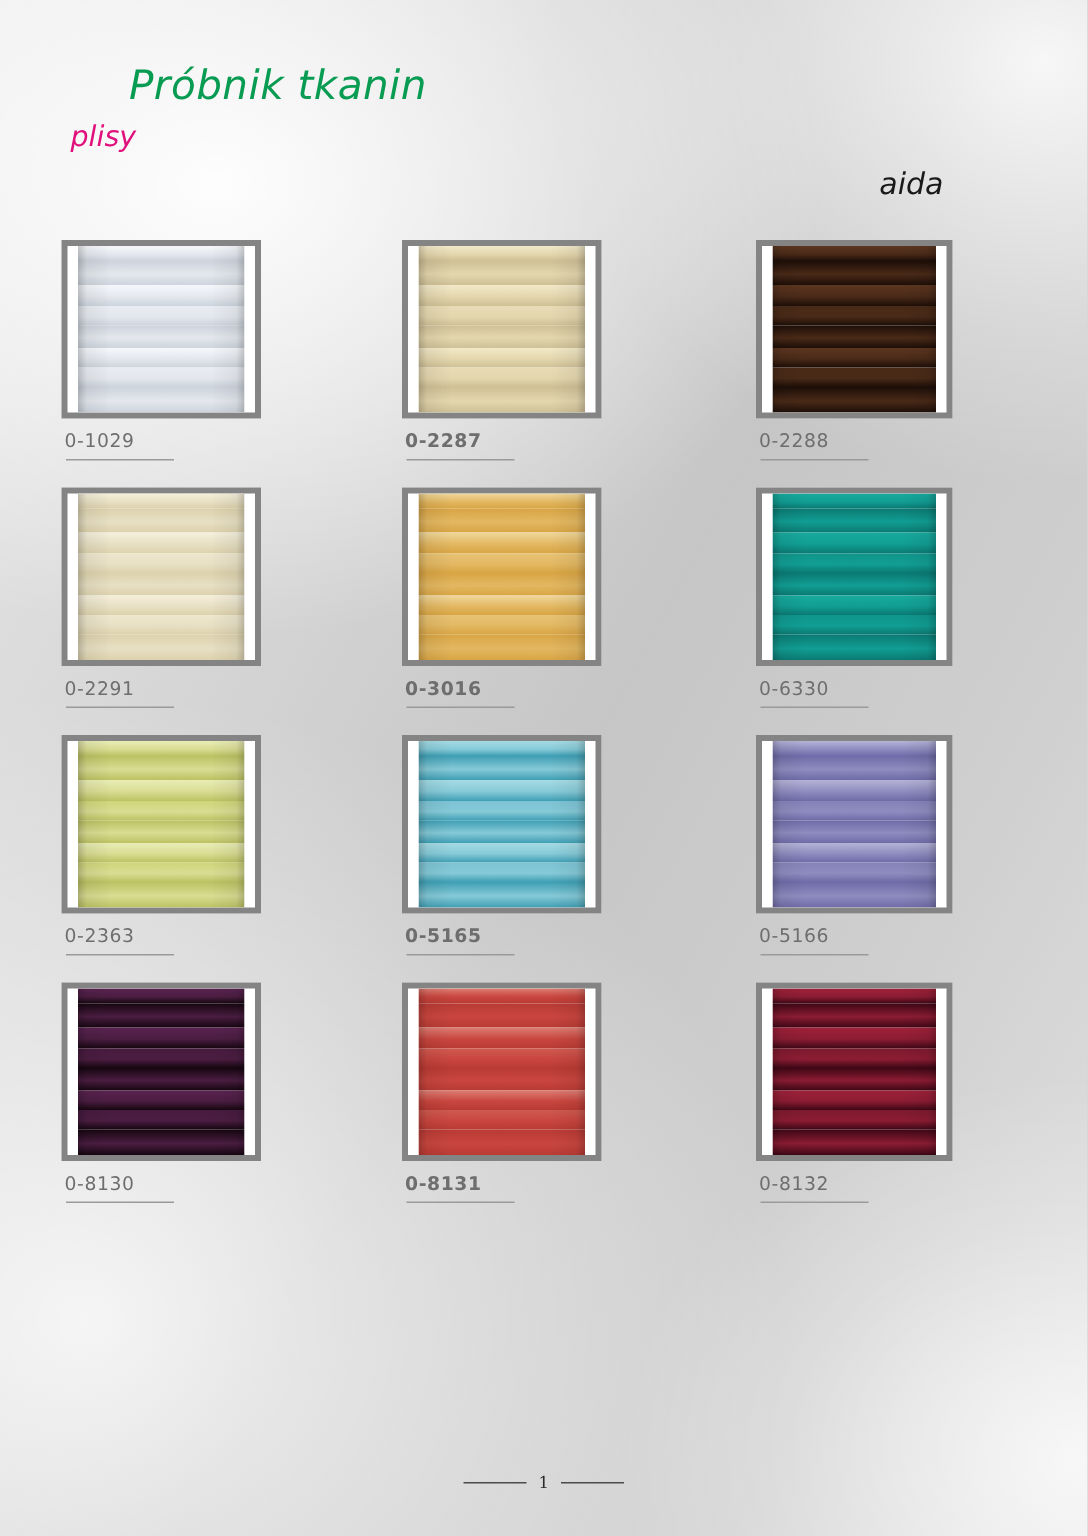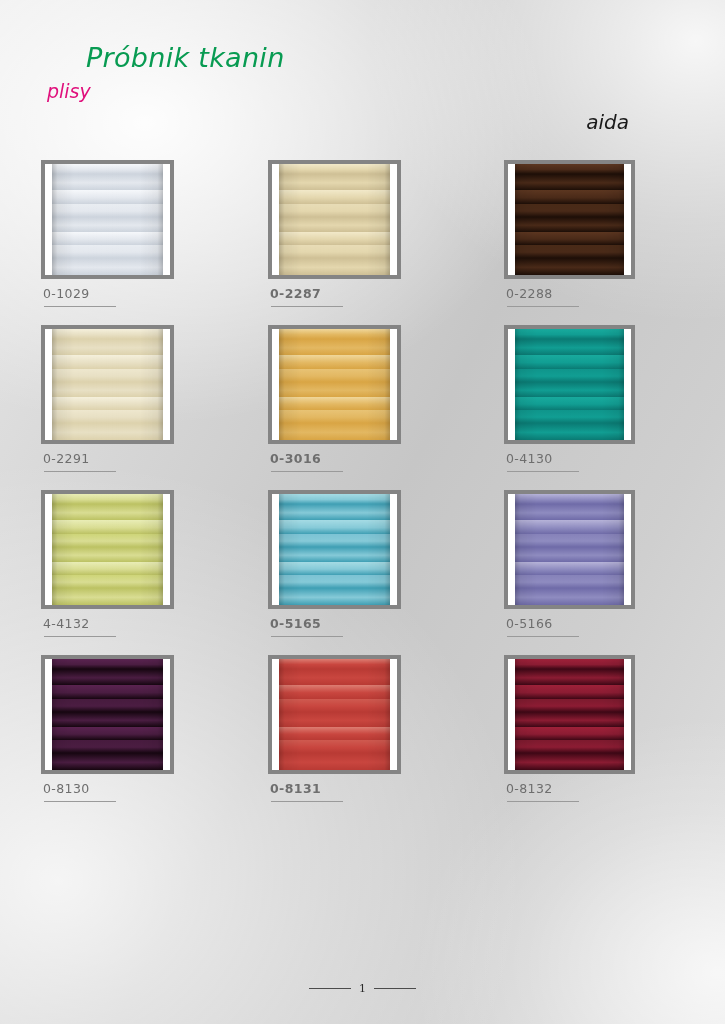--- a/index.html
+++ b/index.html
@@ -283,41 +283,41 @@
                 <div class="pleat" style="top: 9%; height: 14%; background: linear-gradient(rgb(10, 122, 115) 0%, rgb(17, 158, 147) 55%, rgb(10, 122, 115) 100%);"></div>
                 <div class="pleat" style="top: 23%; height: 13%; background: linear-gradient(rgb(24, 170, 157) 0%, rgb(17, 158, 147) 55%, rgb(10, 122, 115) 100%);"></div>
                 <div class="pleat" style="top: 36%; height: 12%; background: linear-gradient(rgb(15, 149, 139) 0%, rgb(17, 158, 147) 55%, rgb(10, 122, 115) 100%);"></div>
                 <div class="pleat" style="top: 48%; height: 13%; background: linear-gradient(rgb(10, 122, 115) 0%, rgb(17, 158, 147) 55%, rgb(10, 122, 115) 100%);"></div>
                 <div class="pleat" style="top: 61%; height: 12%; background: linear-gradient(rgb(24, 170, 157) 0%, rgb(17, 158, 147) 55%, rgb(10, 122, 115) 100%);"></div>
                 <div class="pleat" style="top: 73%; height: 12%; background: linear-gradient(rgb(15, 149, 139) 0%, rgb(17, 158, 147) 55%, rgb(10, 122, 115) 100%);"></div>
                 <div class="pleat" style="top: 85%; height: 15%; background: linear-gradient(rgb(10, 122, 115) 0%, rgb(17, 158, 147) 55%, rgb(10, 122, 115) 100%);"></div>
               </div>
             </div>
           </div>
-          <div class="label">0-4130</div>
+          <div class="label">0-6330</div>
           <div class="rule"></div>
         </div>
       </div>
       <div class="row">
         <div class="cell c0">
           <div class="swatch">
             <div class="fabric">
               <div class="pleats">
                 <div class="pleat" style="top: 0%; height: 9%; background: linear-gradient(rgb(233, 237, 182) 0%, rgb(217, 221, 147) 55%, rgb(188, 194, 99) 100%);"></div>
                 <div class="pleat" style="top: 9%; height: 14%; background: linear-gradient(rgb(188, 194, 99) 0%, rgb(217, 221, 147) 55%, rgb(188, 194, 99) 100%);"></div>
                 <div class="pleat" style="top: 23%; height: 13%; background: linear-gradient(rgb(233, 237, 182) 0%, rgb(217, 221, 147) 55%, rgb(188, 194, 99) 100%);"></div>
                 <div class="pleat" style="top: 36%; height: 12%; background: linear-gradient(rgb(206, 213, 120) 0%, rgb(217, 221, 147) 55%, rgb(188, 194, 99) 100%);"></div>
                 <div class="pleat" style="top: 48%; height: 13%; background: linear-gradient(rgb(188, 194, 99) 0%, rgb(217, 221, 147) 55%, rgb(188, 194, 99) 100%);"></div>
                 <div class="pleat" style="top: 61%; height: 12%; background: linear-gradient(rgb(233, 237, 182) 0%, rgb(217, 221, 147) 55%, rgb(188, 194, 99) 100%);"></div>
                 <div class="pleat" style="top: 73%; height: 12%; background: linear-gradient(rgb(206, 213, 120) 0%, rgb(217, 221, 147) 55%, rgb(188, 194, 99) 100%);"></div>
                 <div class="pleat" style="top: 85%; height: 15%; background: linear-gradient(rgb(188, 194, 99) 0%, rgb(217, 221, 147) 55%, rgb(188, 194, 99) 100%);"></div>
               </div>
             </div>
           </div>
-          <div class="label">4-4132</div>
+          <div class="label">0-2363</div>
           <div class="rule"></div>
         </div>
         <div class="cell c1">
           <div class="swatch">
             <div class="fabric">
               <div class="pleats">
                 <div class="pleat" style="top: 0%; height: 9%; background: linear-gradient(rgb(165, 219, 228) 0%, rgb(134, 202, 216) 55%, rgb(63, 159, 180) 100%);"></div>
                 <div class="pleat" style="top: 9%; height: 14%; background: linear-gradient(rgb(63, 159, 180) 0%, rgb(134, 202, 216) 55%, rgb(63, 159, 180) 100%);"></div>
                 <div class="pleat" style="top: 23%; height: 13%; background: linear-gradient(rgb(165, 219, 228) 0%, rgb(134, 202, 216) 55%, rgb(63, 159, 180) 100%);"></div>
                 <div class="pleat" style="top: 36%; height: 12%; background: linear-gradient(rgb(124, 195, 212) 0%, rgb(134, 202, 216) 55%, rgb(63, 159, 180) 100%);"></div>

